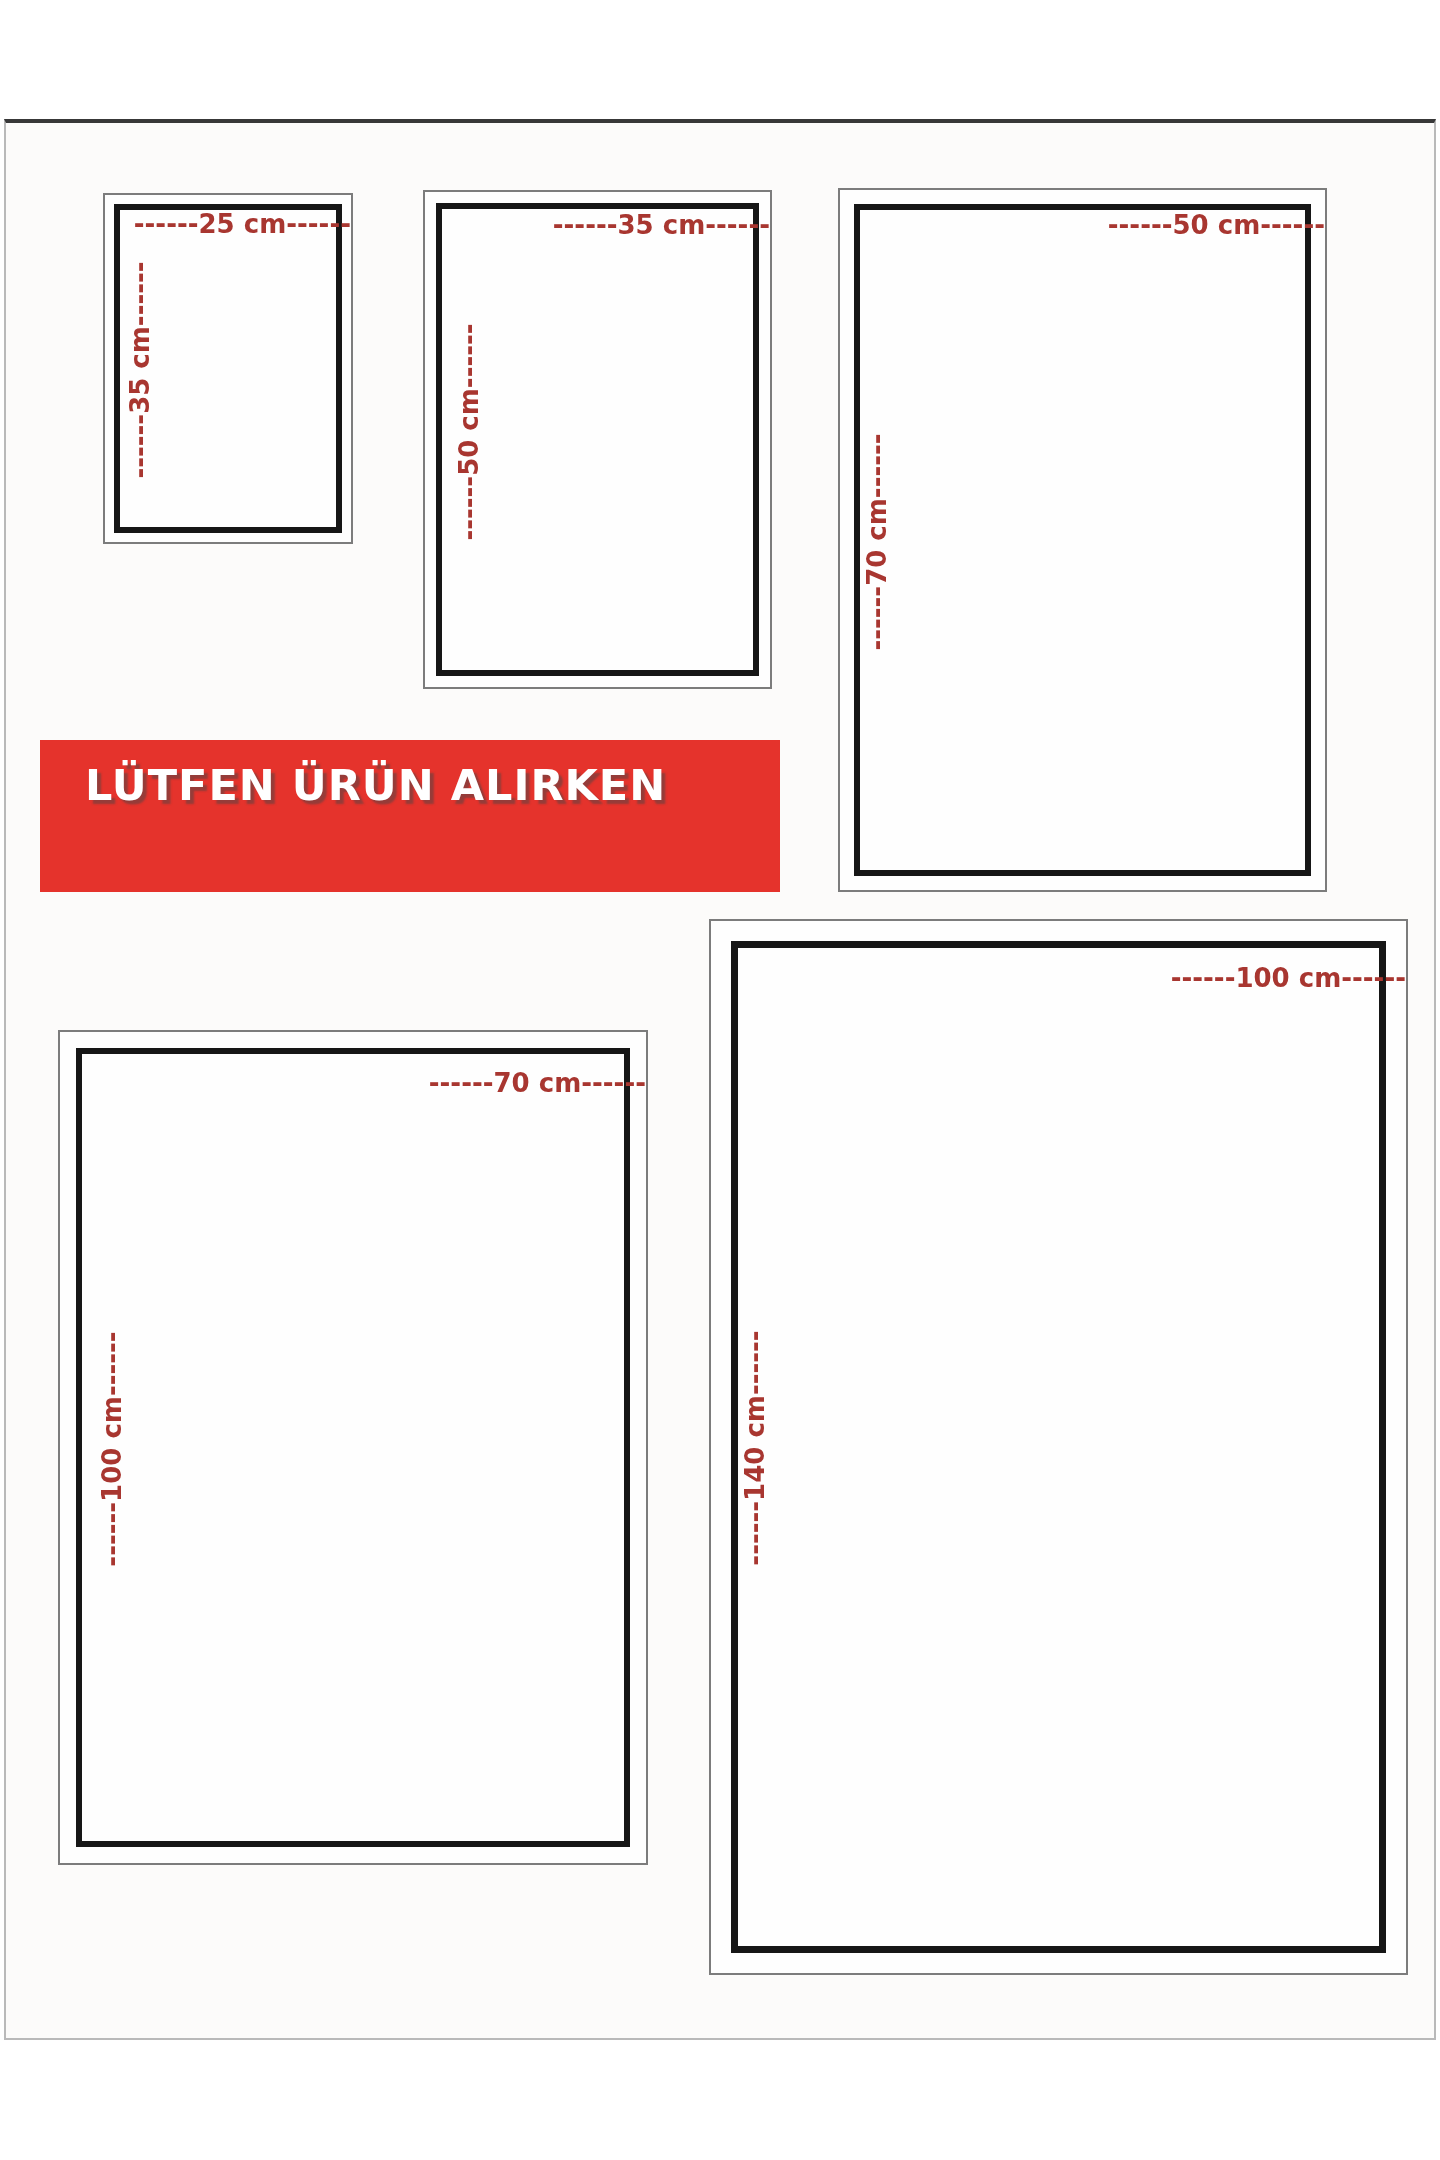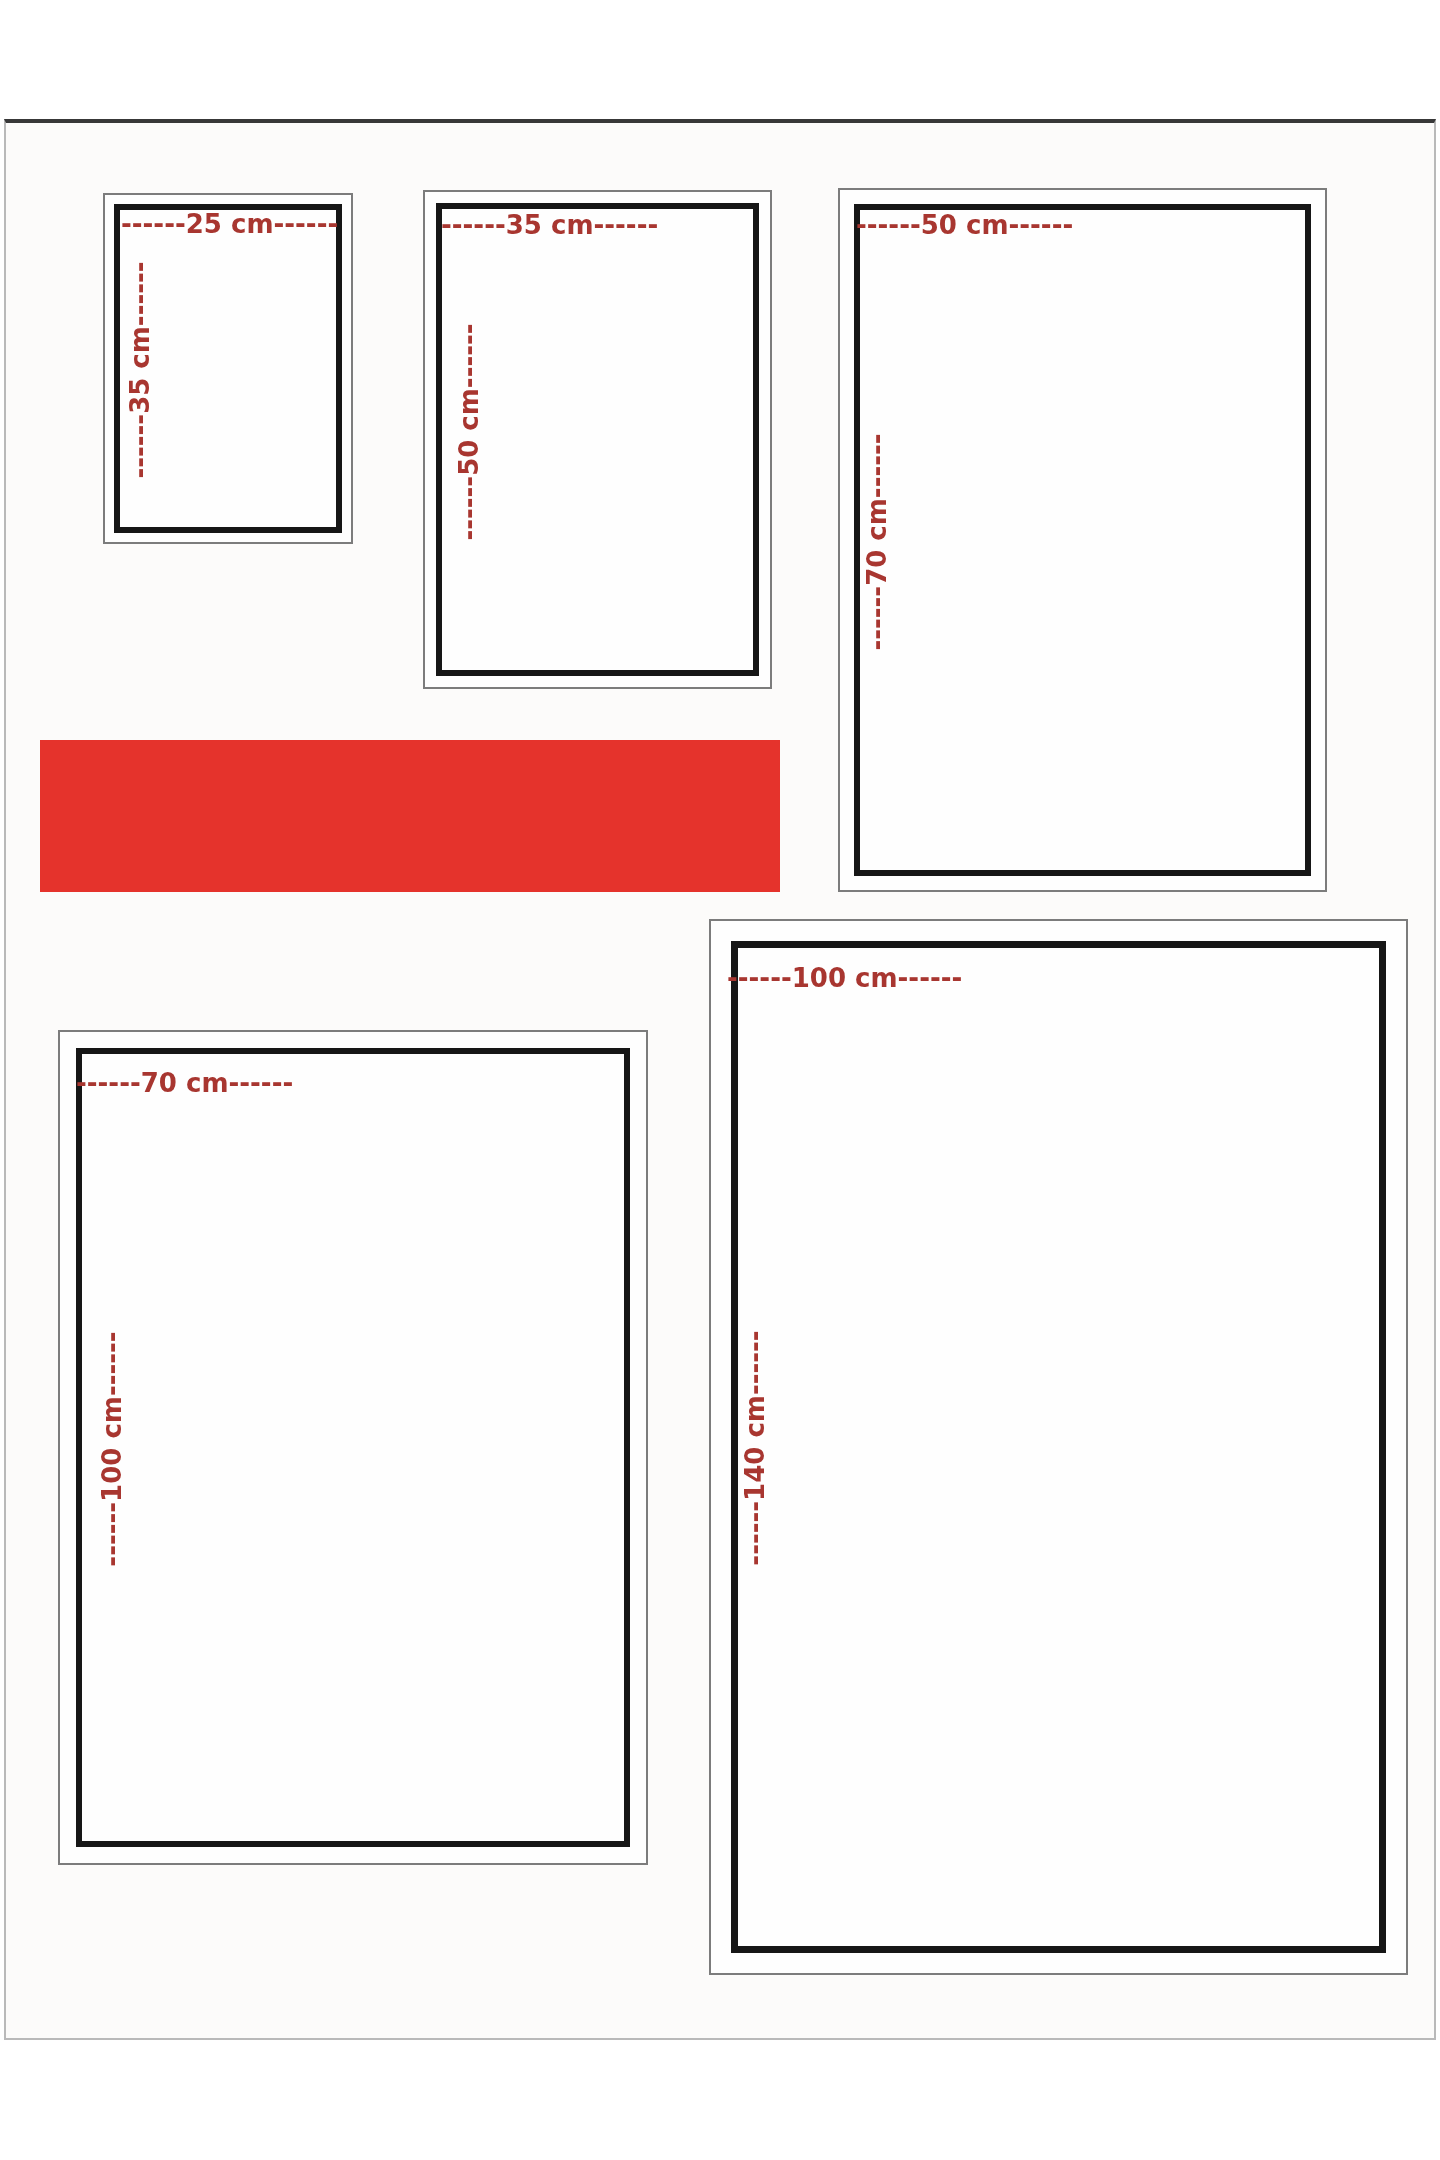--- a/index.html
+++ b/index.html
@@ -19,21 +19,21 @@
     position:absolute; box-sizing:border-box;
     background:#fefefe;
     border:2px solid var(--outer-gray,#7c7c7c);
   }
   .sizebox .inner {
     position:absolute; box-sizing:border-box;
     border-style:solid;
     border-color:var(--box-black,#161616);
   }
   .hlabel {
-    position:absolute; left:0; right:0; text-align:left;
+    position:absolute; left:0; right:0; text-align:right;
     color:var(--dim-red,#a83630);
     font-weight:bold; font-size:26px; line-height:26px;
     white-space:nowrap; letter-spacing:0px;padding-left:16px;
   }
   .vlabel {
     position:absolute;
     color:var(--dim-red,#a83630);
     font-weight:bold; font-size:26px; line-height:26px;
     white-space:nowrap;
     transform:translate(-50%,-50%) rotate(-90deg);
@@ -69,20 +69,21 @@
     <div class="vlabel" style="left:44px;top:240px">------50 cm------</div>
   </div>
 
   <div class="sizebox" style="left:838px;top:188px;width:489px;height:704px">
     <div class="inner" style="inset:14px;border-width:6px"></div>
     <div class="hlabel" style="top:22px">------50 cm------</div>
     <div class="vlabel" style="left:37px;top:352px">------70 cm------</div>
   </div>
 
   <div class="banner">
+    <div class="line">LÜTFEN ÜRÜN ALIRKEN</div>
   </div>
 
   <div class="sizebox" style="left:58px;top:1030px;width:590px;height:835px">
     <div class="inner" style="inset:16px;border-width:6px"></div>
     <div class="hlabel" style="top:38px">------70 cm------</div>
     <div class="vlabel" style="left:52px;top:417px">------100 cm------</div>
   </div>
 
   <div class="sizebox" style="left:709px;top:919px;width:699px;height:1056px">
     <div class="inner" style="inset:20px;border-width:7px"></div>

